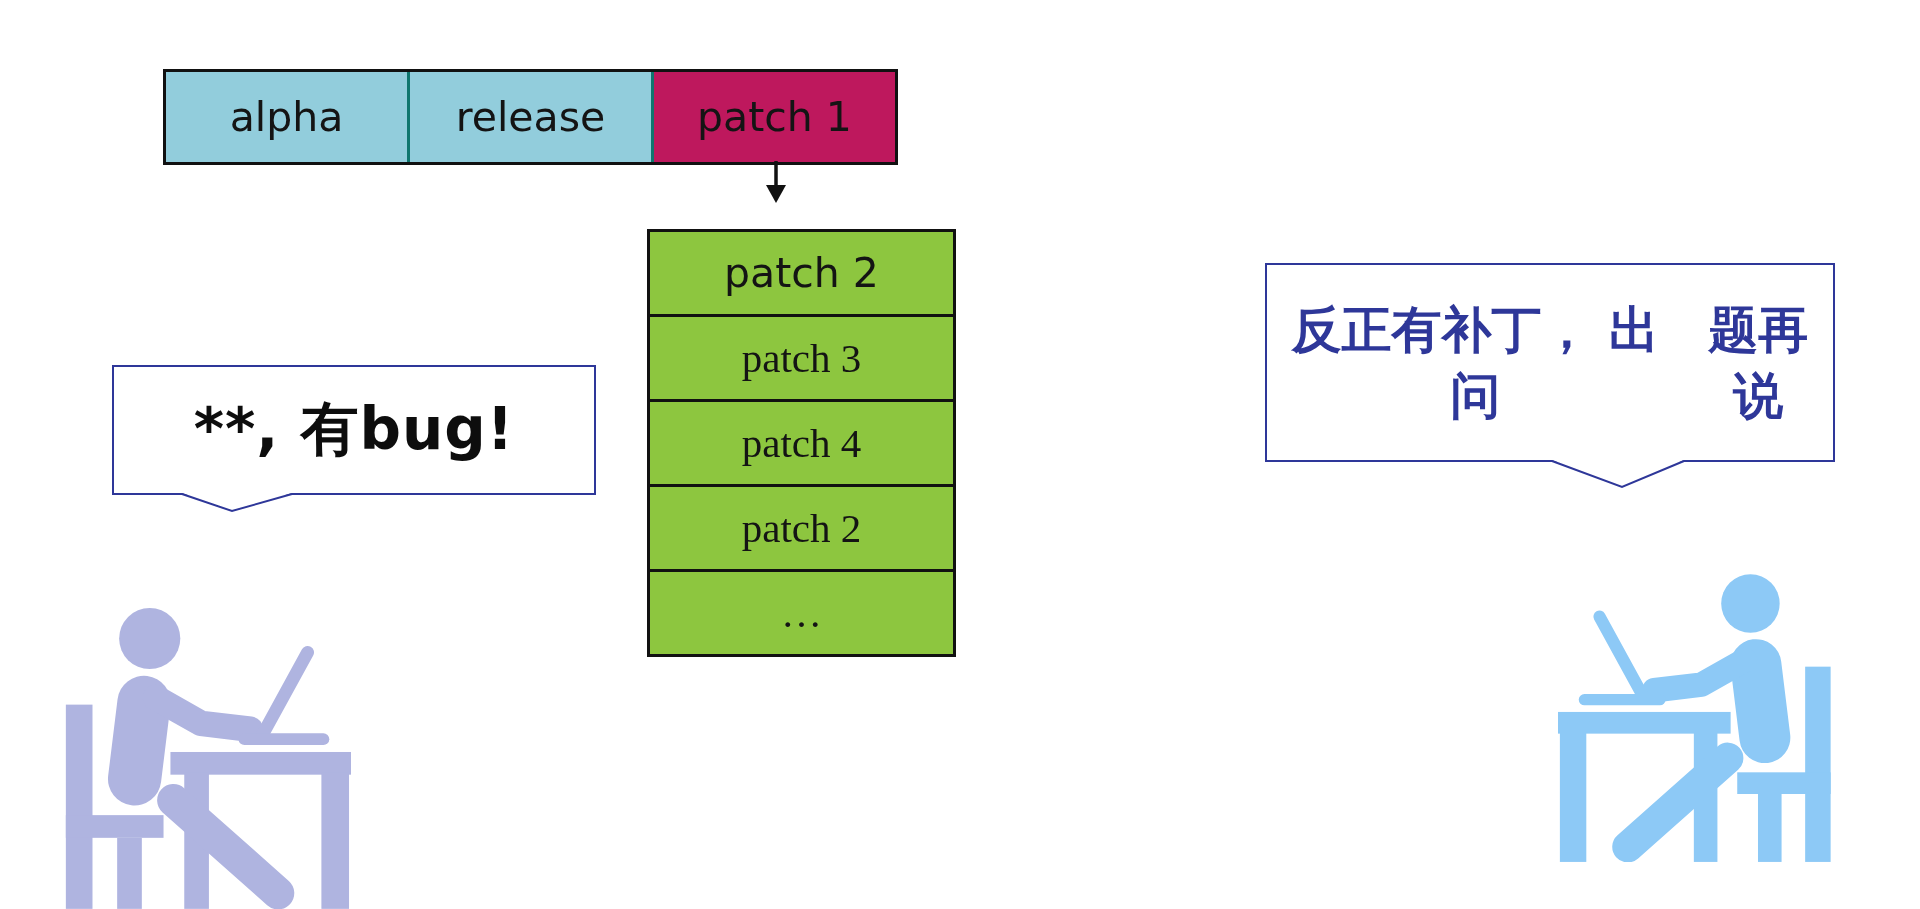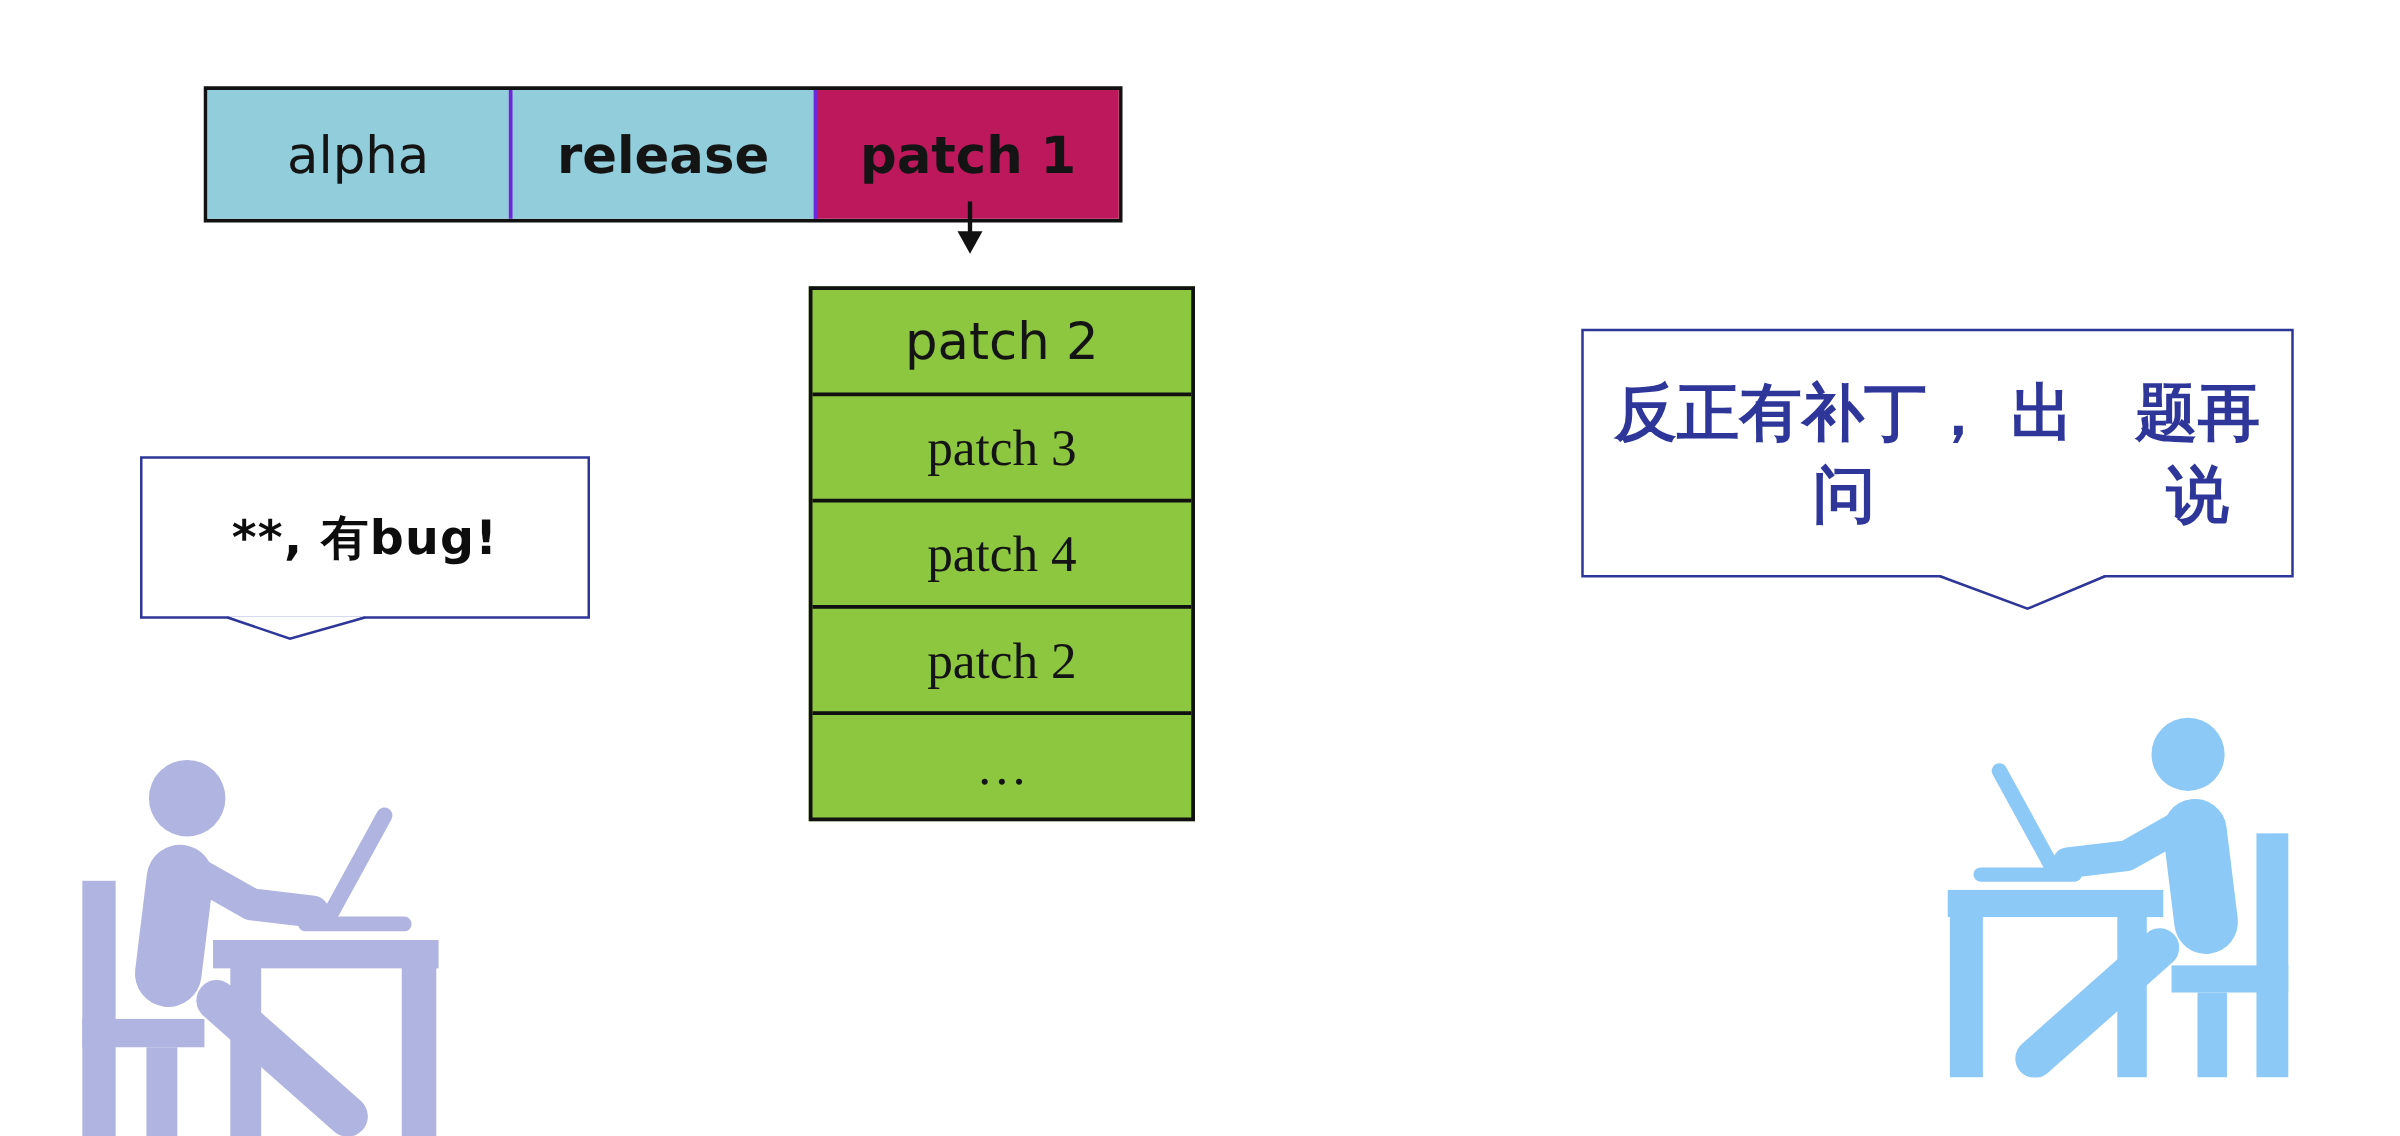--- a/index.html
+++ b/index.html
@@ -15,37 +15,36 @@
     overflow: hidden;
     font-family: "DejaVu Sans", "Liberation Sans", sans-serif;
   }
 
   
   .timeline {
     position: absolute;
     left: 163px;
     top: 69px;
     width: 735px;
-    height: 109px;
+    height: 96px;
     display: flex;
     border: 3px solid #111111;
     box-sizing: border-box;
   }
   .timeline .cell {
     flex: 1 1 0;
     display: flex;
     align-items: center;
     justify-content: center;
     font-size: 41px;
     color: #141414;
     box-sizing: border-box;
   }
   .timeline .cell + .cell {
-    border-left: 3px solid #6d28d9;
-    font-weight: bold;
+    border-left: 3px solid #0f766e;
   }
   .cell-blue  { background: #92CDDC; }
   .cell-green { background: #be185d; }
 
   
   .down-arrow {
     position: absolute;
     left: 759px;
     top: 161px;
     width: 34px;
@@ -82,26 +81,26 @@
   
   .bubble {
     position: absolute;
     background: #ffffff;
     border: 2px solid #2E3799;
     box-sizing: border-box;
   }
   .bubble-left {
     left: 112px;
     top: 365px;
-    width: 360px;
+    width: 484px;
     height: 130px;
     display: flex;
     align-items: center;
     justify-content: center;
-    font-size: 38px;
+    font-size: 58px;
     font-weight: bold;
     color: #0d0d0d;
     letter-spacing: 1px;
   }
   .bubble-right {
     left: 1265px;
     top: 263px;
     width: 570px;
     height: 199px;
     display: flex;

